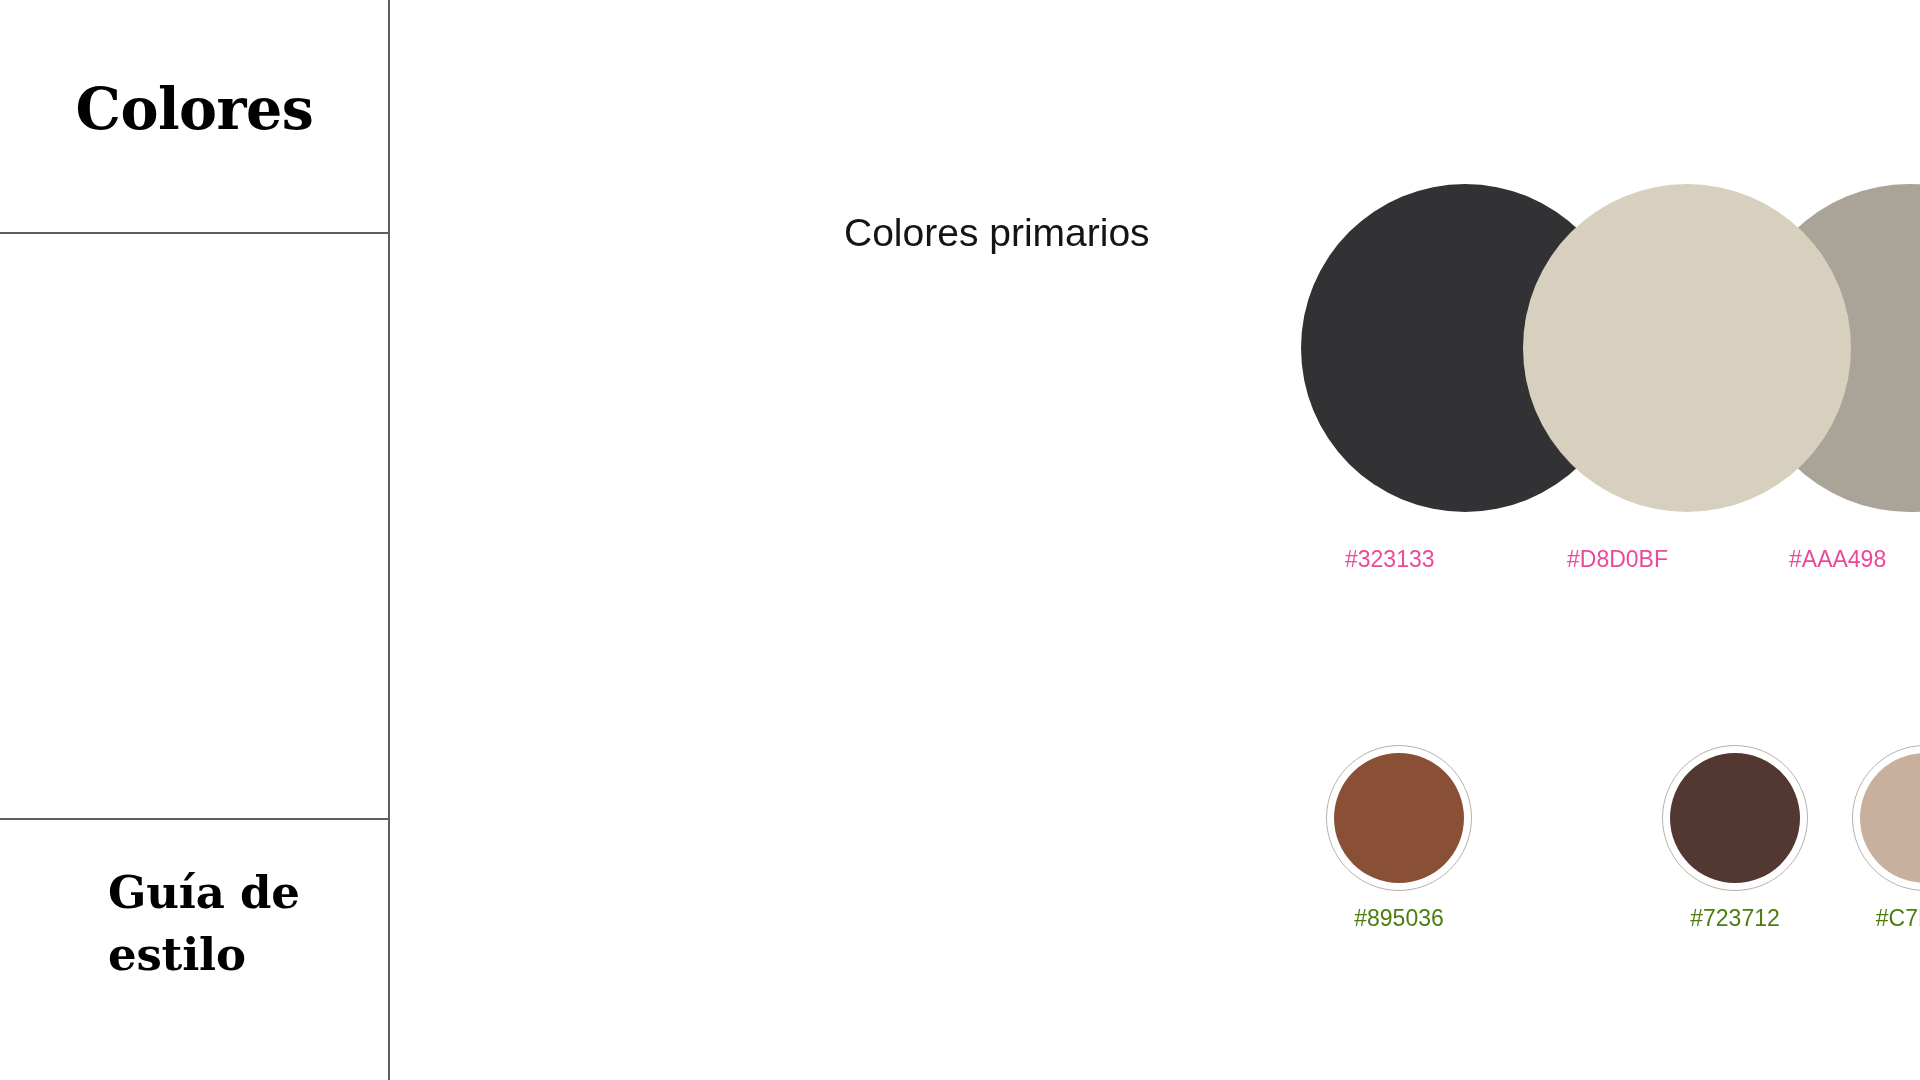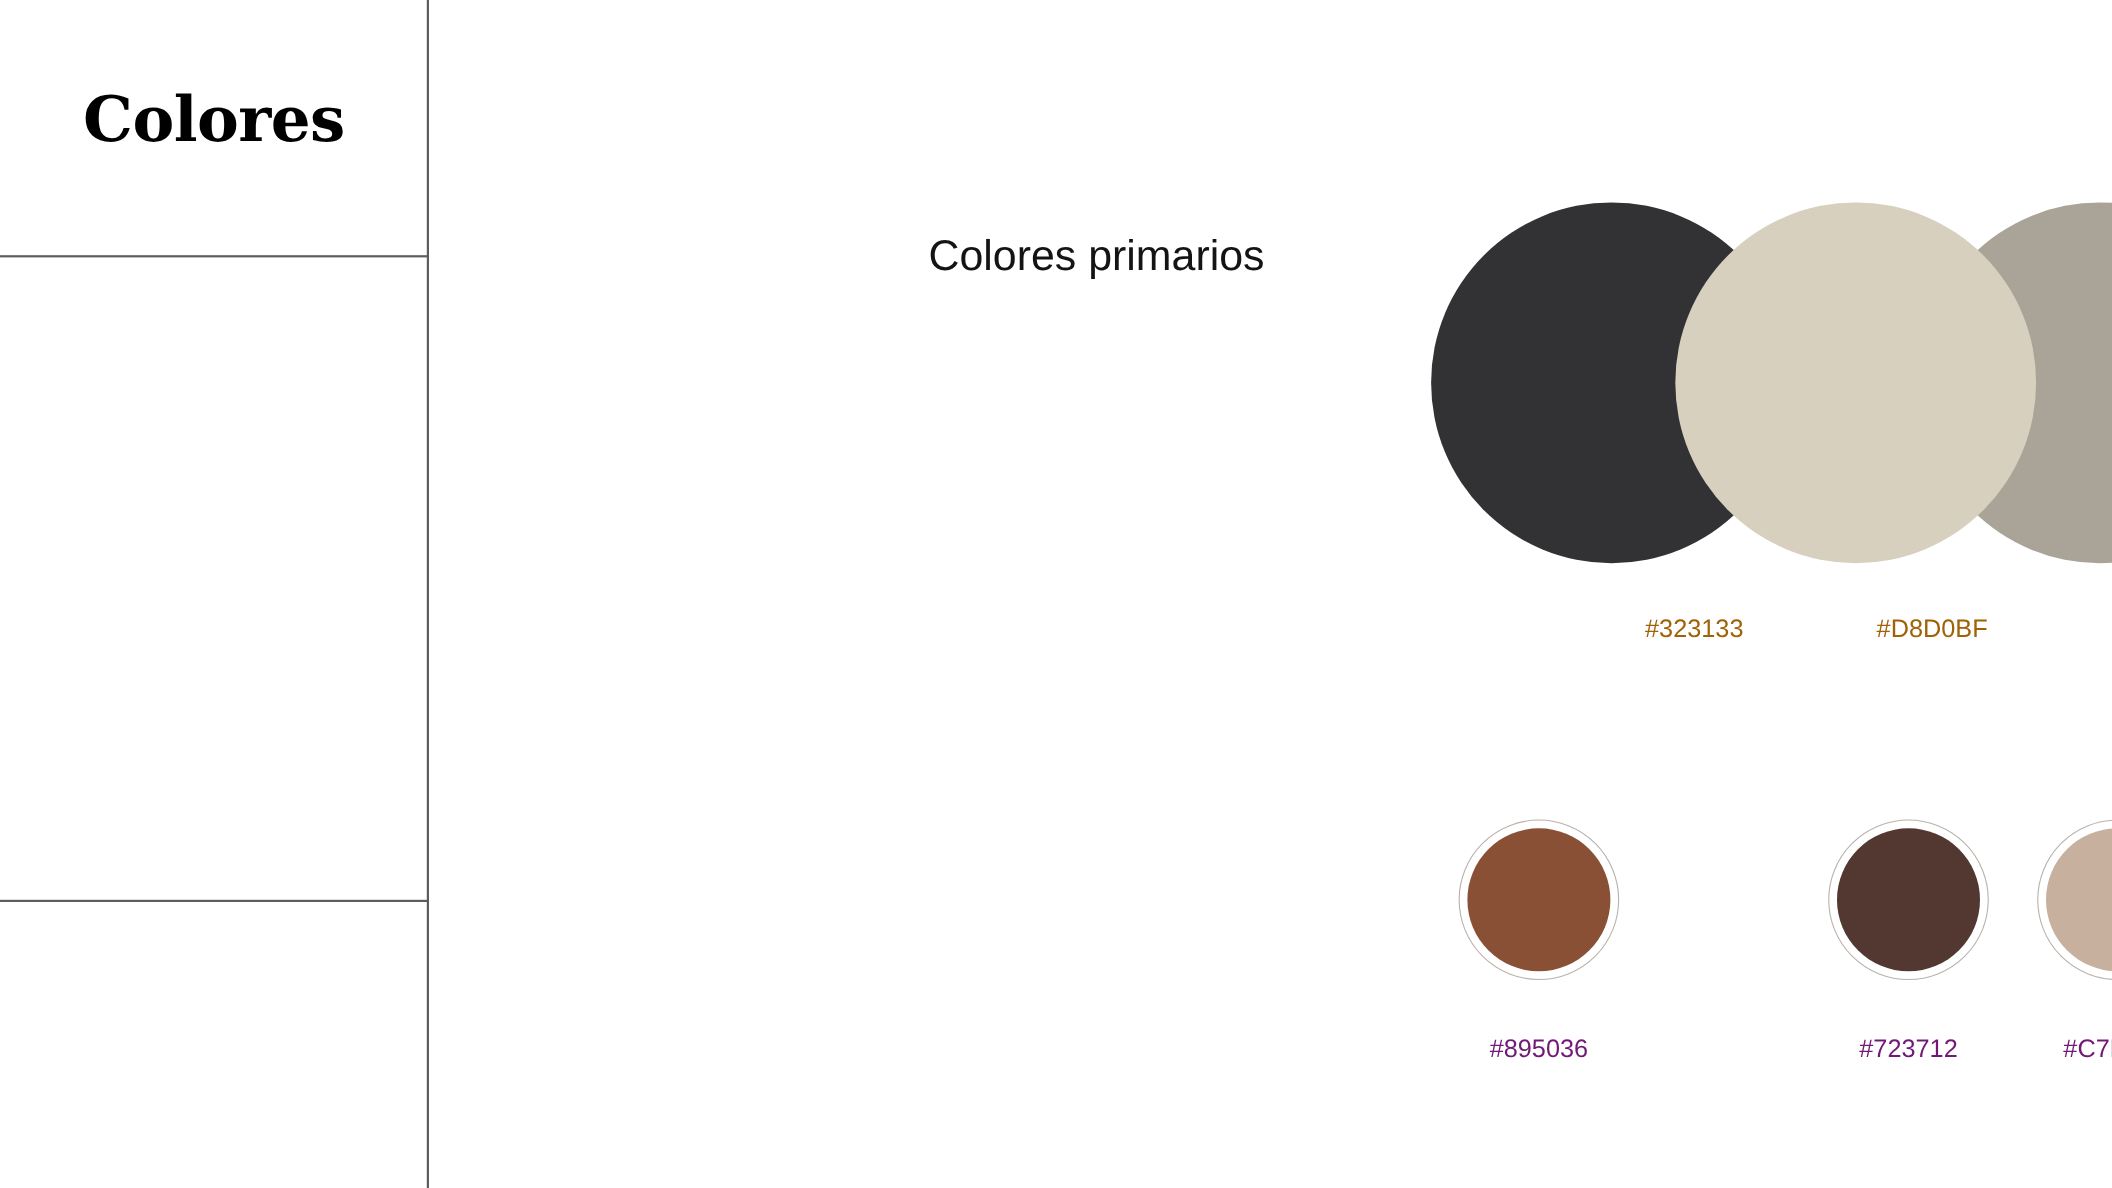--- a/index.html
+++ b/index.html
@@ -107,27 +107,27 @@
     width: 328px;
     height: 328px;
     border-radius: 50%;
   }
   .pri-circle.c0 { left: 0px;   }
   .pri-circle.c2 { left: 444px; }
   .pri-circle.c1 { left: 222px; z-index: 3; }
 
   .pri-caption {
     position: absolute;
-    top: 372px;
+    top: 360px;
     width: 240px;
-    text-align: right;
+    text-align: left;
     font-family: "Liberation Sans", sans-serif;
     font-size: 23px;
     line-height: 30px;
-    color: #a16207;
+    color: #ec4899;
     white-space: nowrap;
   }
   .pri-caption.p0 { left: 44px;  }
   .pri-caption.p1 { left: 266px; }
   .pri-caption.p2 { left: 488px; }
 
   
   .secondary-row {
     position: absolute;
     left: 937px;
@@ -163,36 +163,39 @@
   }
   .sec-caption {
     position: absolute;
     top: 158px;
     left: -47px;
     width: 240px;
     text-align: center;
     font-family: "Liberation Sans", sans-serif;
     font-size: 23px;
     line-height: 30px;
-    color: #701a75;
-    white-space: nowrap;
-    margin-top: 35px;
+    color: #4d7c0f;
+    white-space: nowrap;
   }
 </style>
 </head>
 <body>
 
 <div id="slide" style="background: rgb(255, 255, 255);">
 
   <div class="rule-v" style="background: rgb(93, 93, 93);"></div>
   <div class="rule-h top" style="background: rgb(93, 93, 93);"></div>
   <div class="rule-h bottom" style="background: rgb(93, 93, 93);"></div>
 
   <div class="sidebar">
     <div class="deck-title">Colores</div>
+    <div class="deck-subtitle">
+      <div>Guía de</div>
+      <div>estilo</div>
+    </div>
   </div>
 
   <div class="main">
 
     <div class="section-label primary">Colores primarios</div>
 
 
     <div class="primary-cluster">
       <div class="pri-circle c0" style="background: rgb(50, 49, 51);"></div>
       <div class="pri-circle c2" style="background: rgb(170, 164, 152);"></div>

